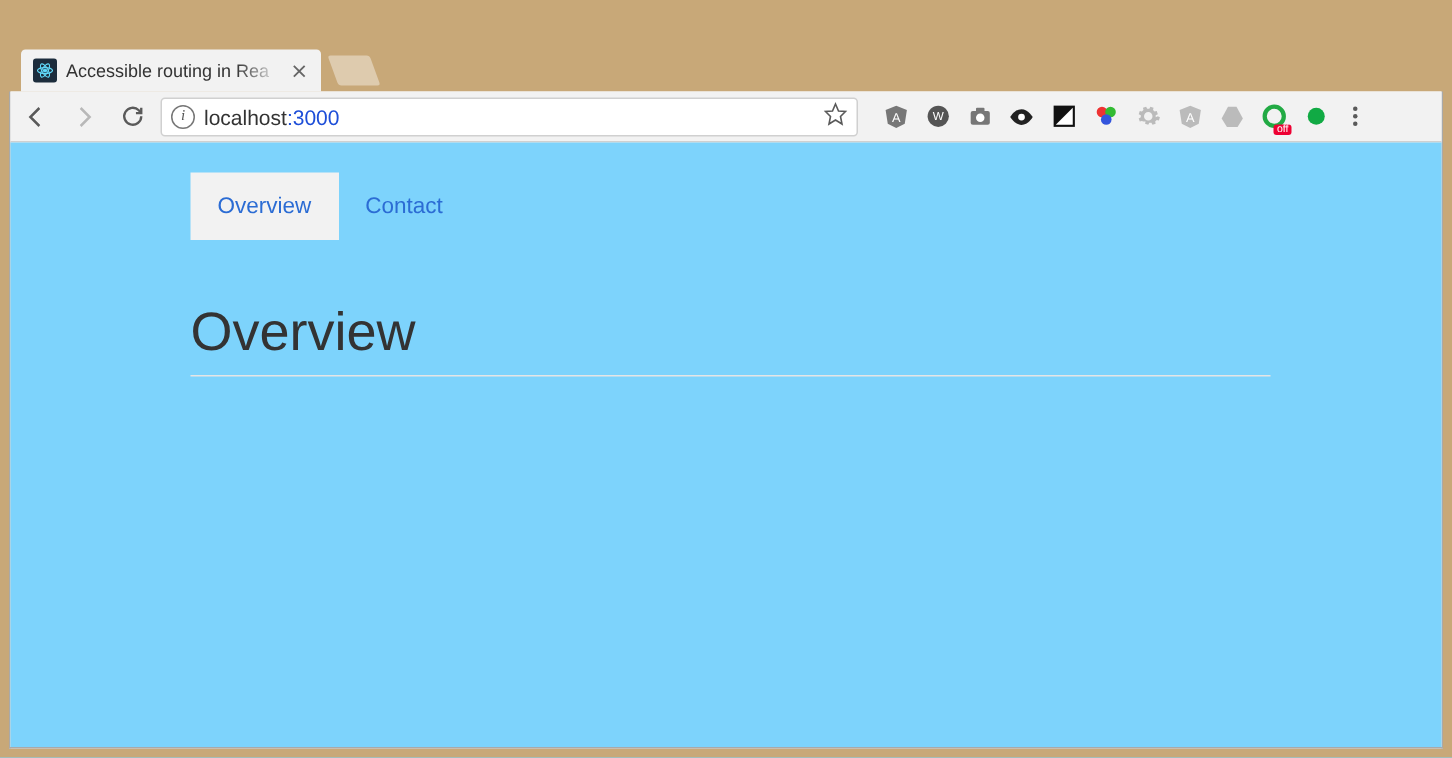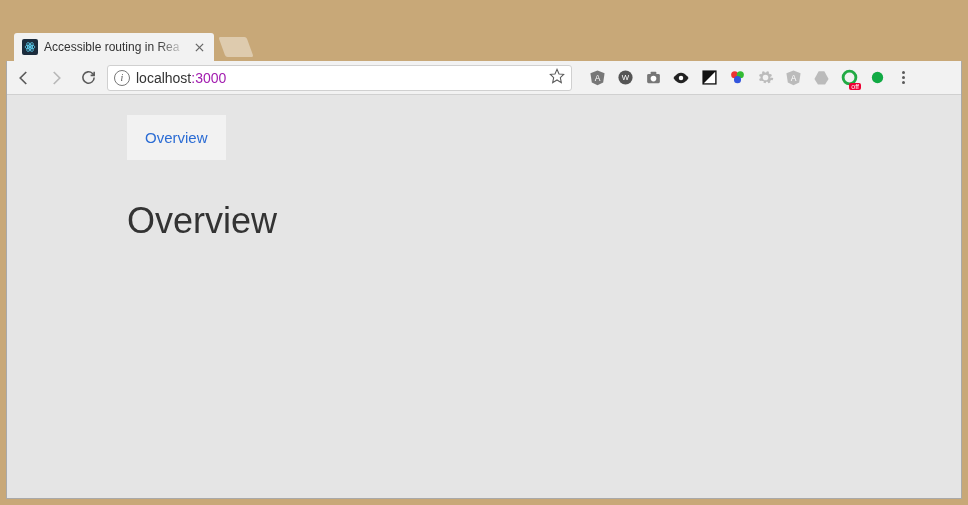--- a/index.html
+++ b/index.html
@@ -84,29 +84,29 @@
       border-radius: 3px;
       display: flex;
       align-items: center;
       padding: 0 6px;
       gap: 6px;
       font-size: 14px;
       color: #333;
     }
     .omnibox .info { width:16px;height:16px;border-radius:50%;border:1px solid #777;display:flex;align-items:center;justify-content:center;font-size:10px;color:#555;font-family:Georgia,serif;font-style:italic;}
     .omnibox .url { flex:1; }
-    .omnibox .url .path { color:#a21caf; }
+    .omnibox .url .path { color:#1d4ed8; }
     .omnibox .star { color:#5a5a5a; }
     .ext-icons { display:flex; align-items:center; gap:10px; margin-left: 6px; }
     .ext-icons .ext { width:18px;height:18px;display:flex;align-items:center;justify-content:center;}
     .menu-dots { display:flex;flex-direction:column;gap:2px;margin-left:6px;}
     .menu-dots span{width:3px;height:3px;background:#5a5a5a;border-radius:50%;}
     .viewport {
       flex: 1;
-      background: #e5e5e5;
+      background: #7dd3fc;
       overflow: auto;
     }
     .page {
       max-width: 720px;
       margin: 0 0 0 120px;
       padding-top: 20px;
     }
     .page-nav {
       display: flex;
       gap: 0;
@@ -265,18 +265,19 @@
       <span></span>
         <span></span>
         <span></span>
     </div>
   </div>
 
   <div class="viewport">
     <div class="page">
       <nav class="page-nav">
         <a class="navlink active">Overview</a>
+        <a class="navlink">Contact</a>
       </nav>
       <h1>Overview</h1>
     </div>
   </div>
 
 </div>
 
 </body></html>

